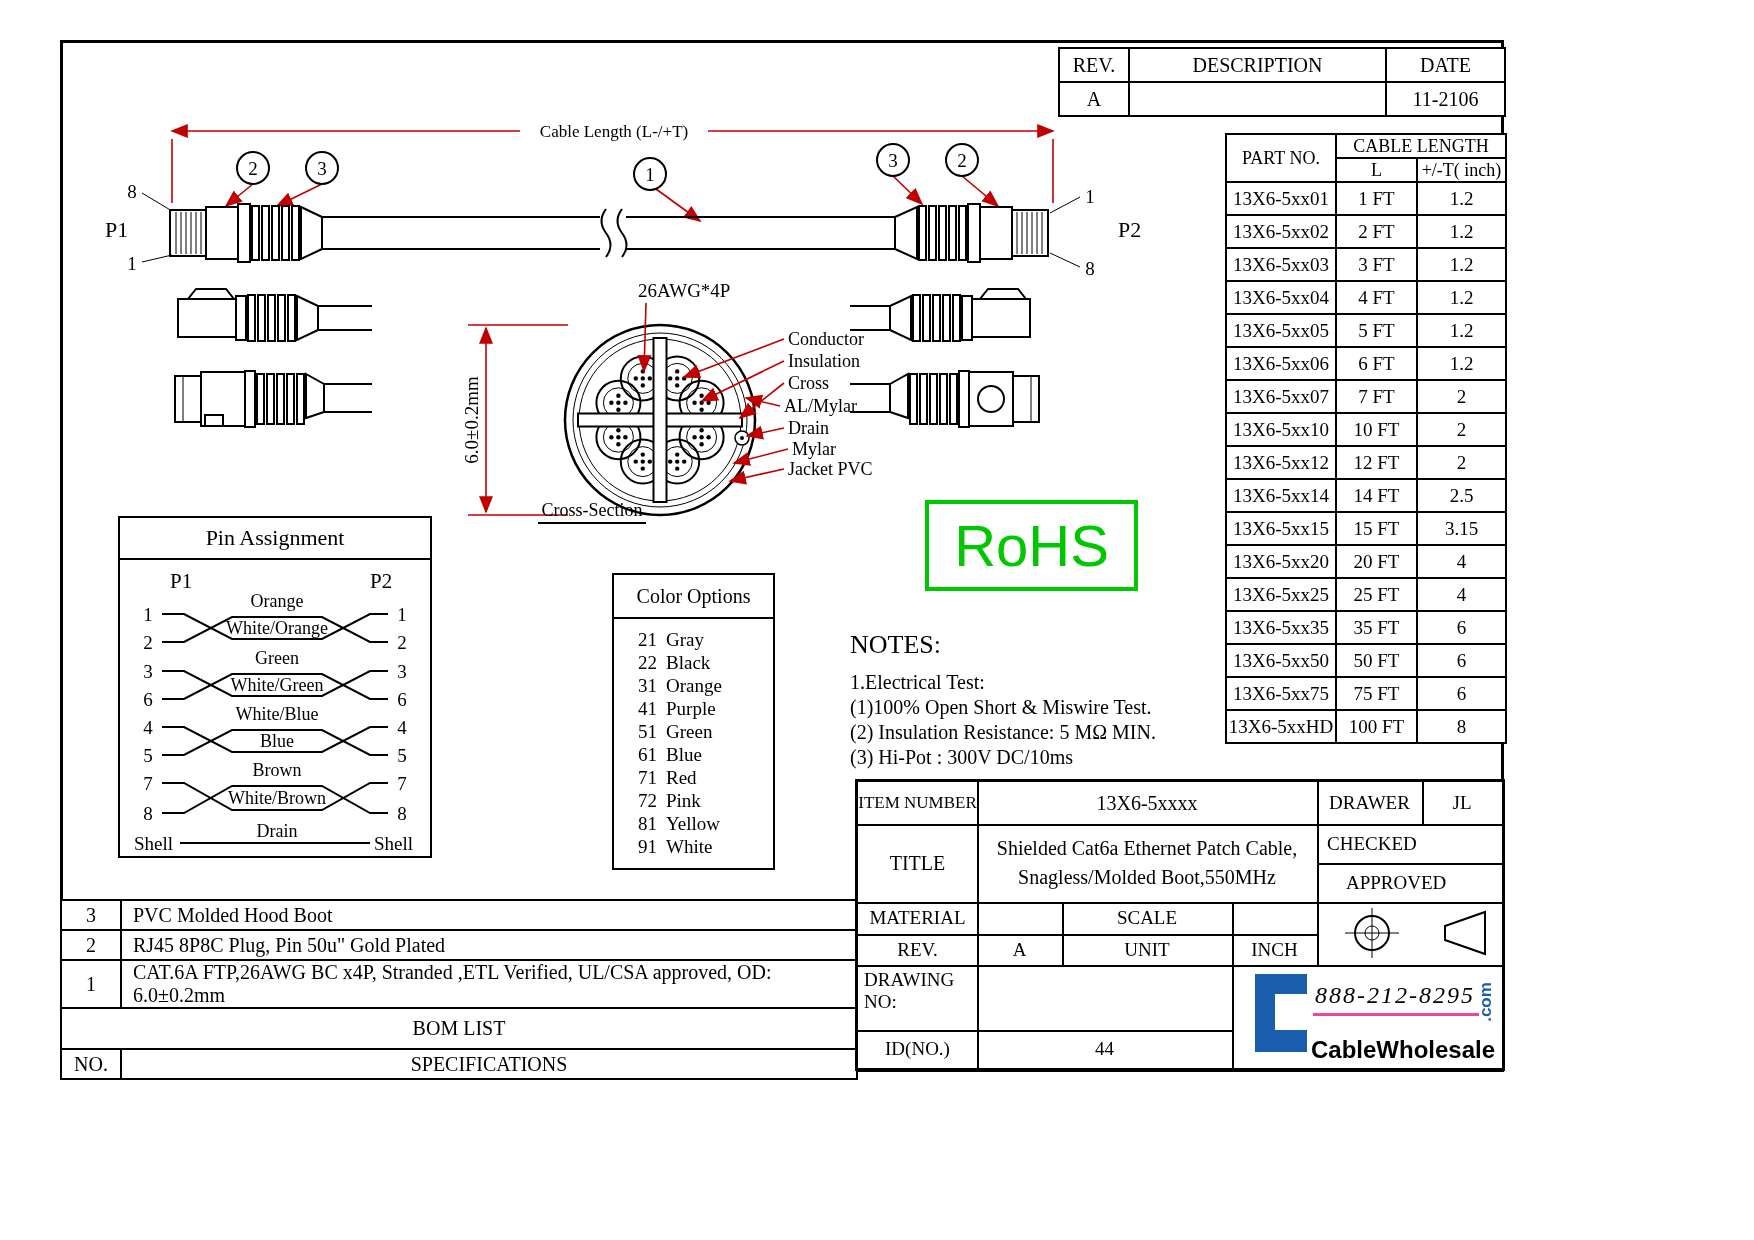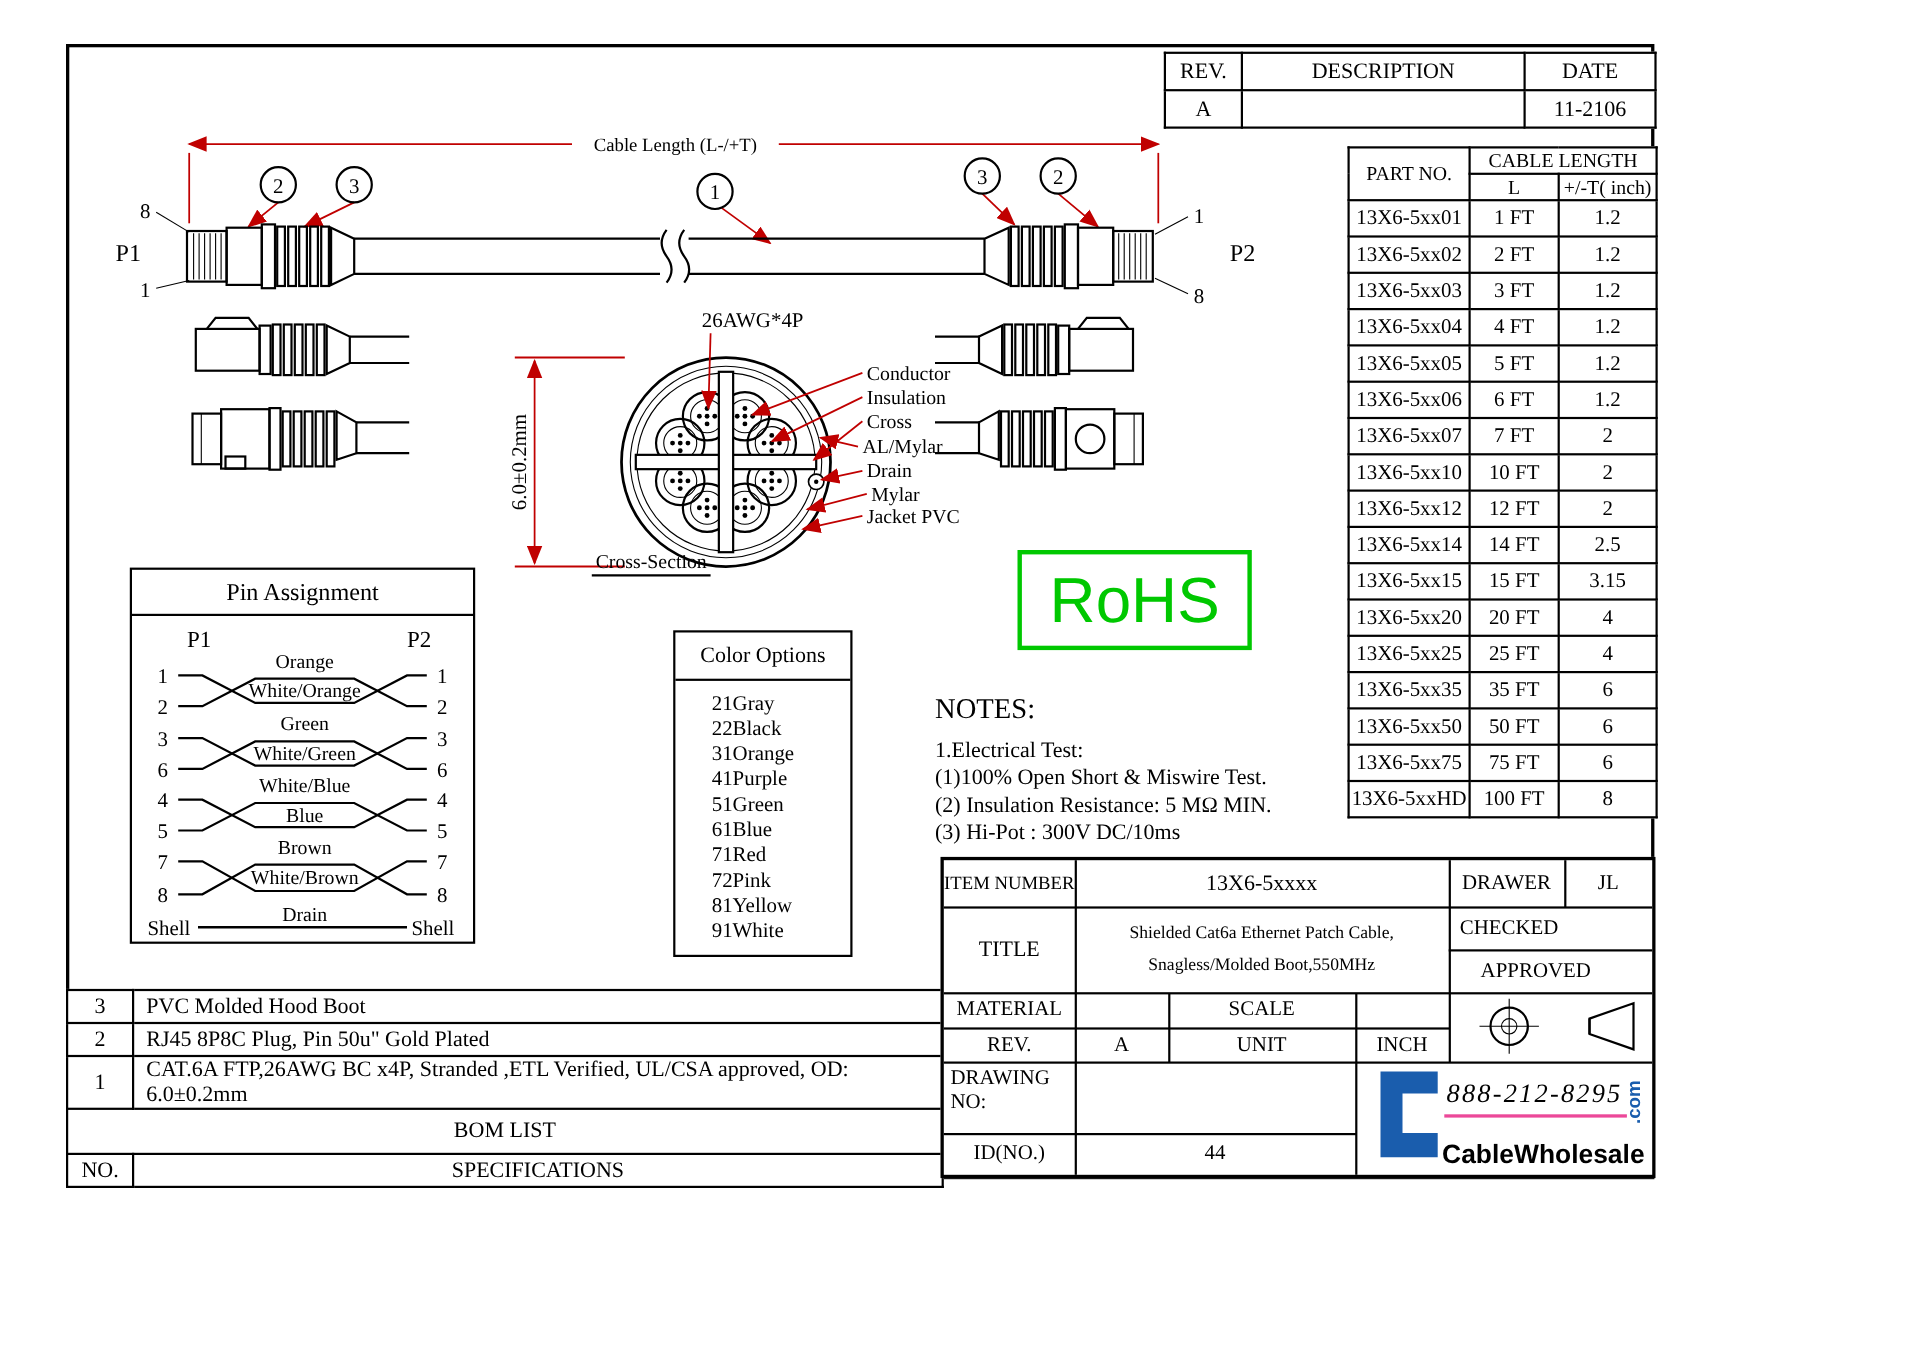--- a/index.html
+++ b/index.html
@@ -20,21 +20,21 @@
   .bom-table{left:60px;top:899px;width:796px;font-size:20px;}
   .bom-table td{height:28px;}
   .bom-table td.spec{text-align:left;padding-left:11px;}
   .bom-table td.foot{height:39px;}
   
   .pin-box{position:absolute;left:118px;top:516px;width:314px;height:342px;
            border:2px solid #000;box-sizing:border-box;background:#fff;}
   .pin-title{height:40px;border-bottom:2px solid #000;display:flex;align-items:center;
              justify-content:center;font-size:22px;}
   .color-box{position:absolute;left:612px;top:573px;width:163px;height:297px;
-             border:2px solid #000;box-sizing:border-box;background:#fff;text-align:right;}
+             border:2px solid #000;box-sizing:border-box;background:#fff;}
   .color-title{height:42px;border-bottom:2px solid #000;display:flex;align-items:center;
                justify-content:center;font-size:20px;}
   .color-list{padding:10px 0 0 24px;font-size:19px;}
   .color-row{height:23px;display:flex;}
   .color-row .cc{width:28px;}
   .rohs{position:absolute;left:925px;top:500px;width:213px;height:91px;box-sizing:border-box;
         border:4px solid #00c800;display:flex;align-items:center;justify-content:center;
         font-family:"Liberation Sans","DejaVu Sans",sans-serif;font-size:58px;color:#00c800;}
   .notes{position:absolute;left:850px;top:630px;width:370px;}
   .notes .n-title{font-size:26px;margin-bottom:10px;}
@@ -553,21 +553,21 @@
     <div class="hl" style="top:152px;left:0;width:460px"></div>
     <div class="hl" style="top:183px;left:0;width:644px"></div>
     <div class="hl" style="top:248px;left:0;width:375px"></div>
 
     <div class="cell" style="left:0;top:0;width:119px;height:42px;font-size:17px">ITEM NUMBER</div>
     <div class="cell" style="left:119px;top:0;width:340px;height:42px;font-size:20px">13X6-5xxxx</div>
     <div class="cell" style="left:459px;top:0;width:105px;height:42px">DRAWER</div>
     <div class="cell" style="left:564px;top:0;width:80px;height:42px">JL</div>
 
     <div class="cell" style="left:0;top:42px;width:119px;height:78px;font-size:20px">TITLE</div>
-    <div class="cell col" style="left:119px;top:42px;width:340px;height:78px;font-size:16px">
+    <div class="cell col" style="left:119px;top:42px;width:340px;height:78px;font-size:20px">
       <div>Shielded Cat6a Ethernet Patch Cable,</div>
       <div>Snagless/Molded Boot,550MHz</div>
     </div>
     <div class="cell left" style="left:459px;top:42px;width:185px;height:39px">CHECKED</div>
     <div class="cell left" style="left:478px;top:81px;width:185px;height:39px">APPROVED</div>
 
     <div class="cell" style="left:0;top:120px;width:119px;height:32px">MATERIAL</div>
     <div class="cell" style="left:204px;top:120px;width:170px;height:32px">SCALE</div>
     <div class="cell" style="left:0;top:152px;width:119px;height:31px">REV.</div>
     <div class="cell" style="left:119px;top:152px;width:85px;height:31px">A</div>

